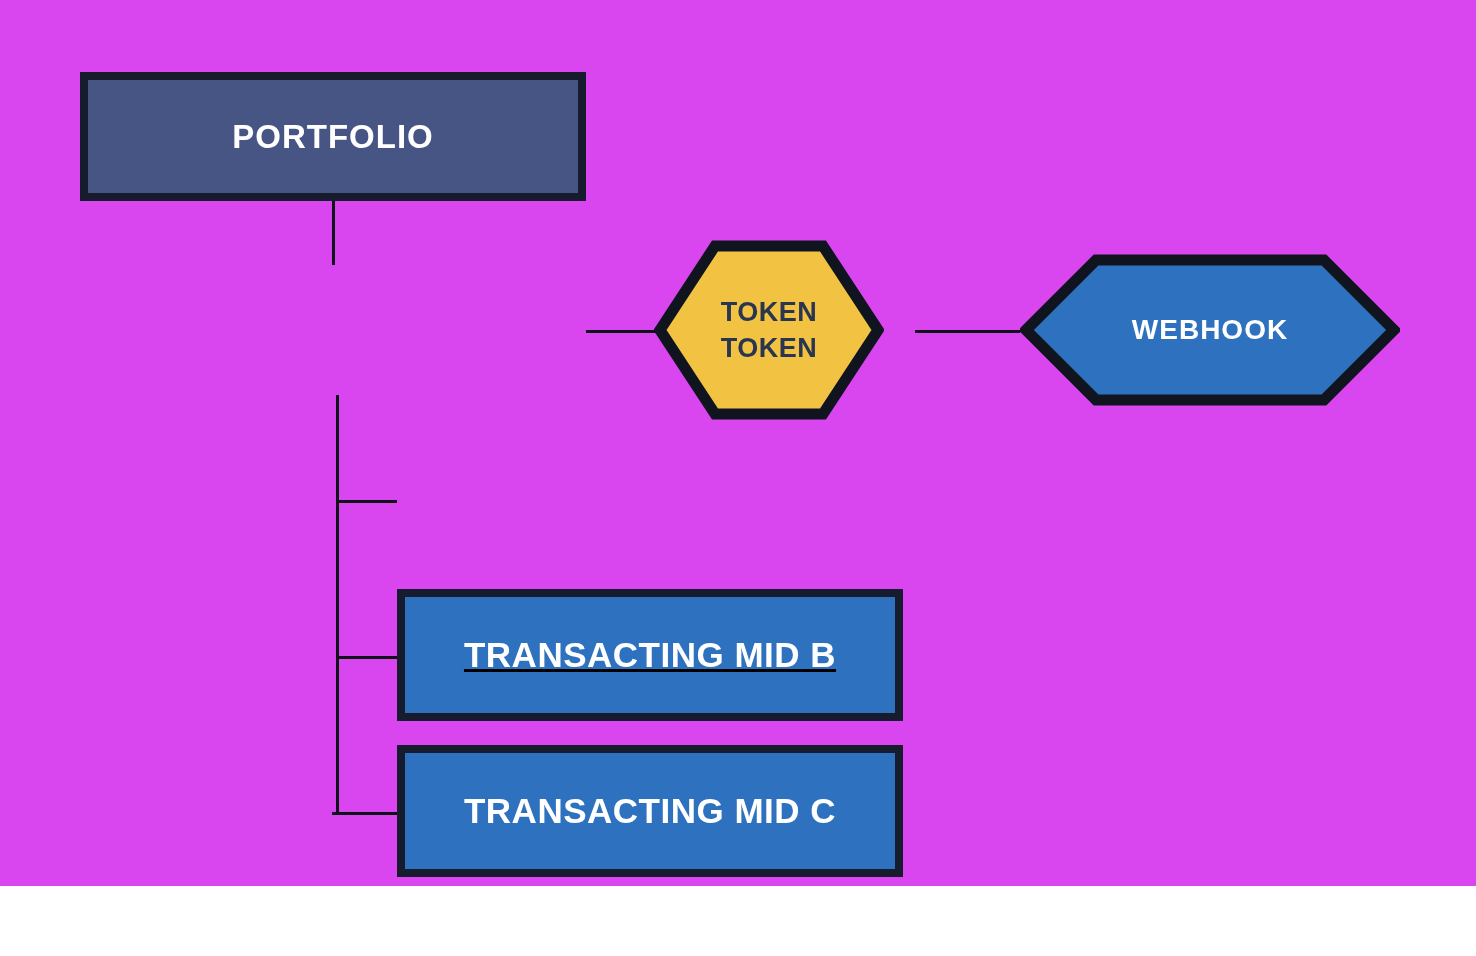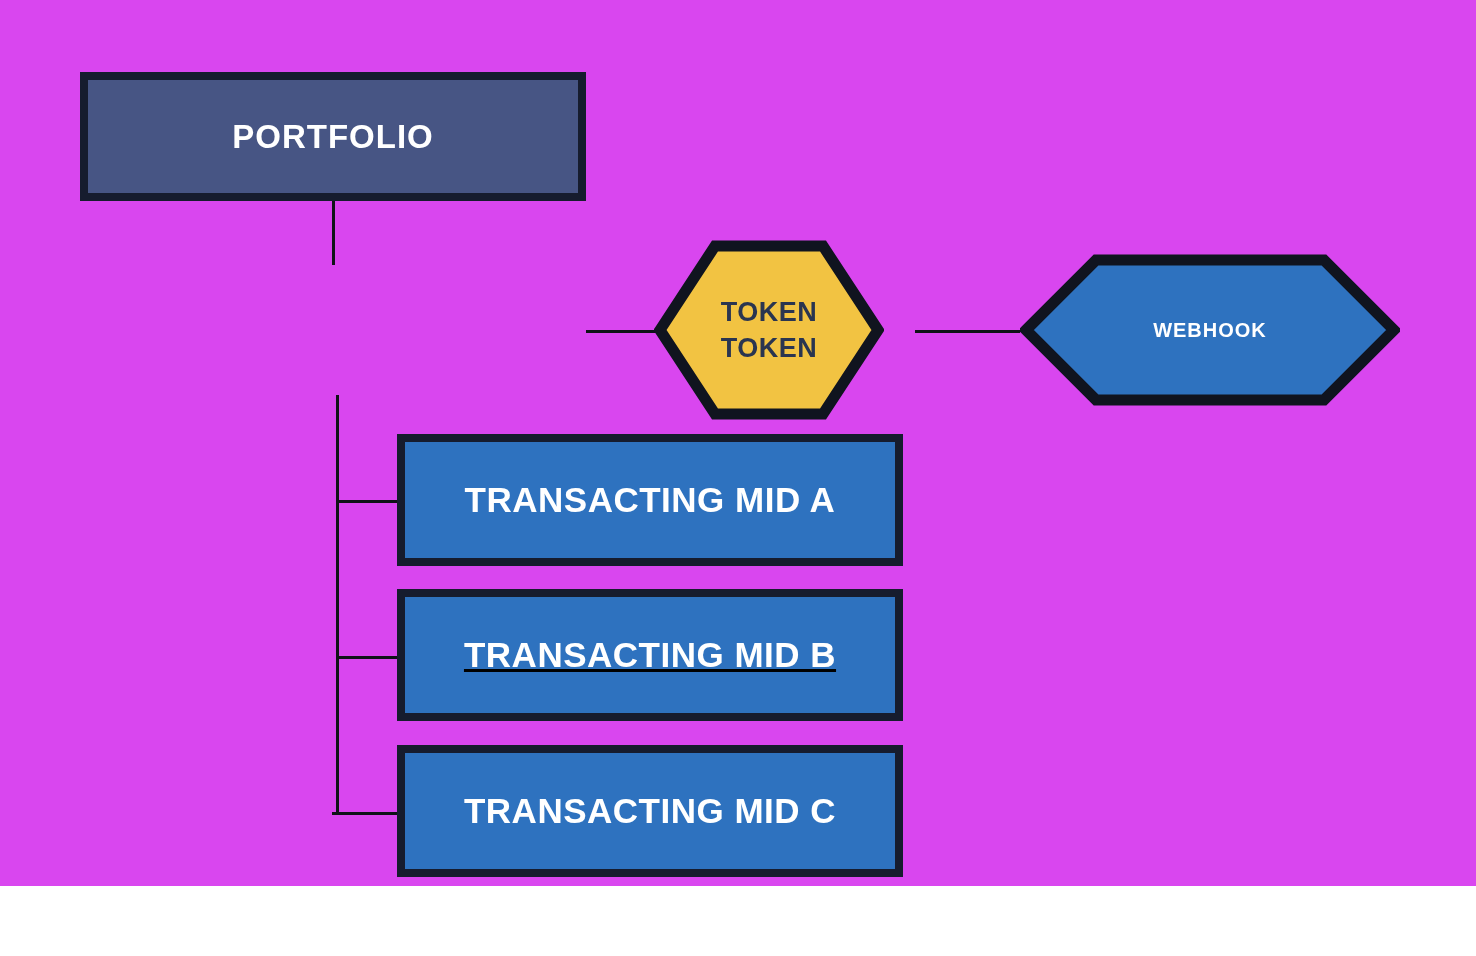--- a/index.html
+++ b/index.html
@@ -71,21 +71,21 @@
     z-index: 2;
     font-weight: 700;
     text-align: center;
     line-height: 1.35;
     letter-spacing: 0.5px;
     white-space: nowrap;
   }
   .token-wrap { left: 654px; top: 239px; width: 230px; height: 182px; }
   .token-wrap .hex-label { color: #2a3550; font-size: 27px; }
   .webhook-wrap { left: 1020px; top: 253px; width: 380px; height: 154px; }
-  .webhook-wrap .hex-label { color: #ffffff; font-size: 20px; letter-spacing: 1px; }
+  .webhook-wrap .hex-label { color: #ffffff; font-size: 28px; letter-spacing: 1px; }
 
   
   .line {
     position: absolute;
     background: #0f1218;
   }
   .line.v { width: 3px; }
   .line.h { height: 3px; }
   .l-portfolio-merchant { left: 332px; top: 201px; height: 64px; }
   .l-merchant-token     { left: 586px; top: 330px; width: 99px; }
@@ -123,23 +123,20 @@
     </div>
   </div>
 
   <div class="hex-wrap webhook-wrap">
     <svg viewBox="0 0 380 154" preserveAspectRatio="none">
       <polygon points="6,77 76,7 304,7 374,77 304,147 76,147" fill="#2e72bf" stroke="#10141f" stroke-width="11" stroke-linejoin="miter"></polygon>
     </svg>
     <div class="hex-label">WEBHOOK</div>
   </div>
 
-  <div class="box mid mid-a">
-    <span class="box-label">TRANSACTING MID A</span>
-  </div>
   <div class="box mid mid-b">
     <span class="box-label">TRANSACTING MID B</span>
   </div>
   <div class="box mid mid-c">
     <span class="box-label">TRANSACTING MID C</span>
   </div>
 
 </div>
 
 </body></html>

